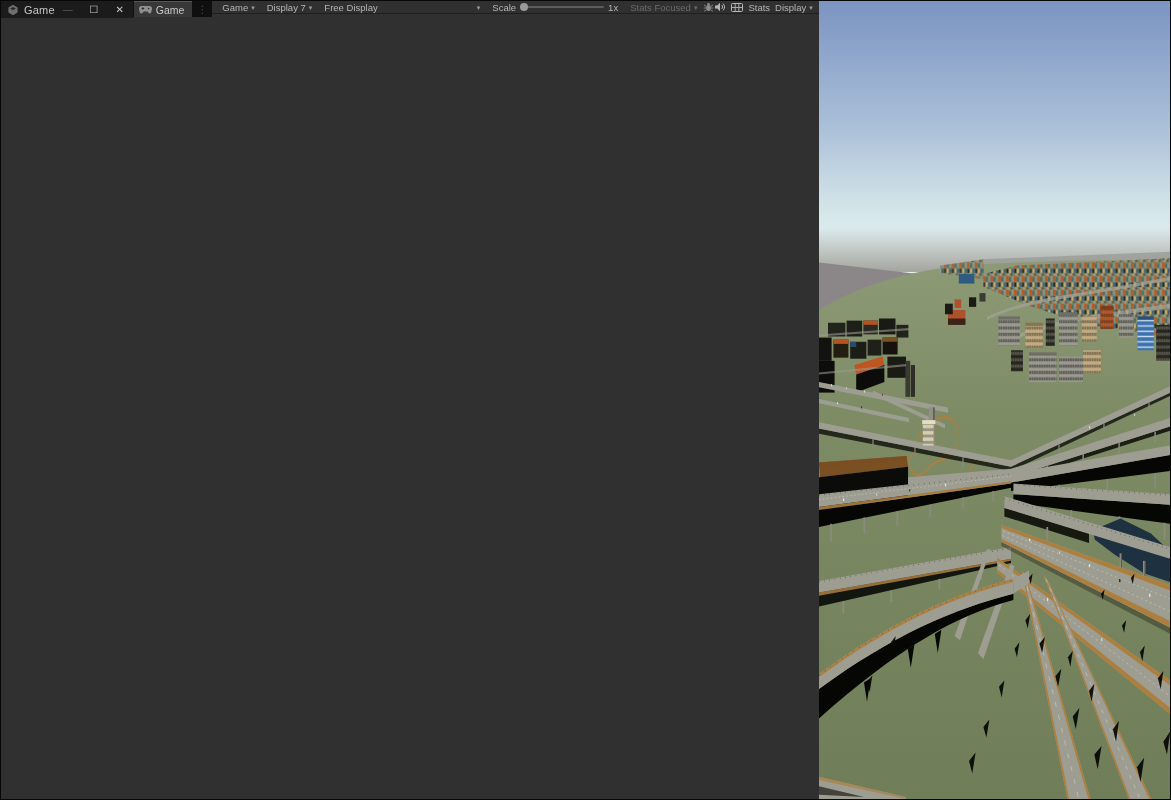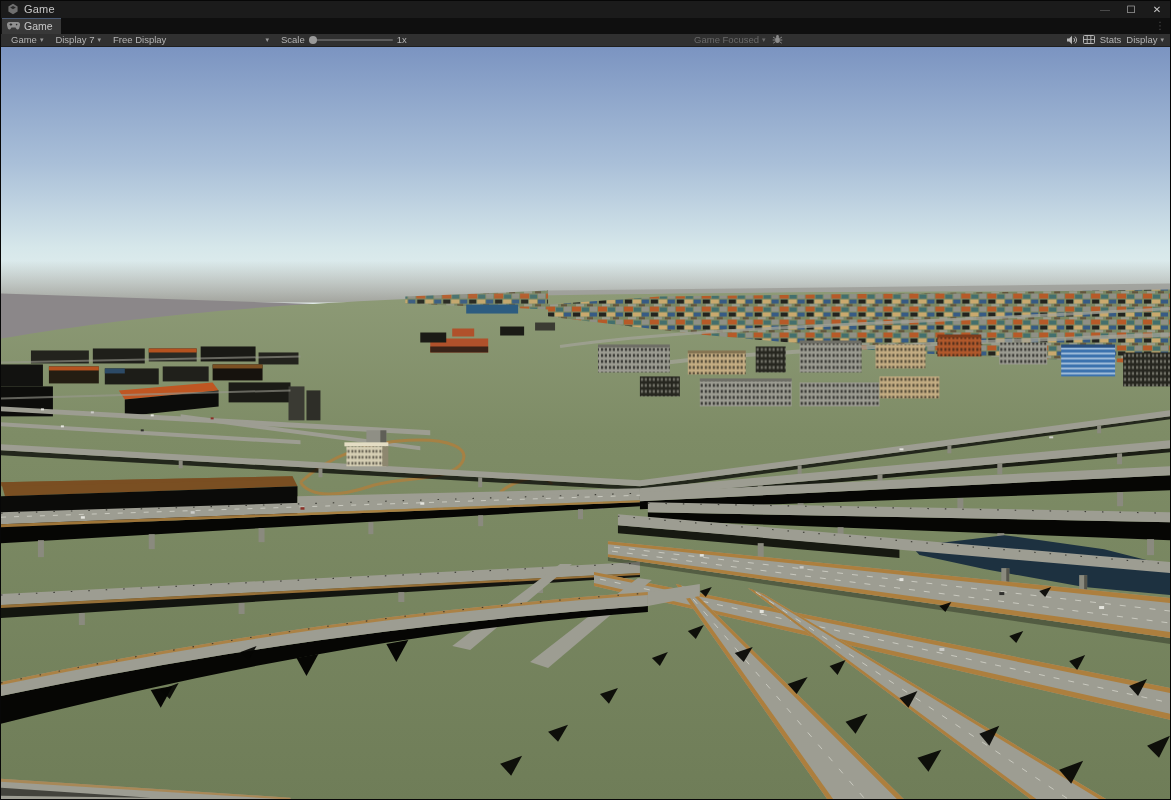--- a/index.html
+++ b/index.html
@@ -1,19 +1,19 @@
 <!DOCTYPE html>
 <html style="--titlebar_bg: #1b1b1b; --tabbar_bg: #0f0f0f; --tab_bg: #383838; --toolbar_bg: #303030; --toolbar_border: #1f1f1f; --text: #c8c8c8; --text2: #b4b4b4; --text_dim: #6a6a6a; --sky_top: #7b94c1; --sky_mid: #a9bfd8; --sky_low: #e9f3f1; --haze: #96968f; --wedge: #8b8789; --ground_far: #8d9a76; --ground: #7e8c66; --ground_near: #6f7d58; --road: #9d9d92; --road_light: #a9a99e; --tan: #ad7f3e; --shadow: #060604; --pillar: #8a8a7e; --pillar_dark: #55554c; --water: #1d3140; --bldg_dark: #1b1b16; --roof_orange: #b5521f; --roof_brown: #7a4f22; --cream: #d6cfb4; --lane: #d9d9d0;"><head>
 <meta charset="utf-8">
 <style>
   * { margin:0; padding:0; box-sizing:border-box; }
   html,body { width:1171px; height:800px; background:#000; overflow:hidden;
     font-family:"Liberation Sans", sans-serif; }
   .window { width:1171px; height:800px; background:var(--toolbar_bg);
-    border:1px solid #070707; display:flex; flex-direction:column;justify-content:center; }
+    border:1px solid #070707; display:flex; flex-direction:row; }
 
   
   .titlebar { height:17px; background:var(--titlebar_bg); display:flex; align-items:center;
     color:var(--text); font-size:11px; flex:0 0 auto; }
   .titlebar .app-icon { width:16px; height:13px; display:flex; align-items:center; justify-content:center; margin-left:4px; }
   .titlebar .title { margin-left:3px; letter-spacing:.2px; }
   .win-controls { margin-left:auto; display:flex; height:100%; }
   .win-btn { width:26px; height:100%; display:flex; align-items:center; justify-content:center;
     font-size:10px; color:var(--text); }
   .win-btn.dim { color:#5a5a5a; }
@@ -102,21 +102,21 @@
     </div>
     <div class="scale-wrap">
       <span>Scale</span>
       <span class="slider-track">
           <span class="slider-knob"></span>
         </span>
       <span>1x</span>
     </div>
     <div class="spacer1"></div>
     <div class="tb-item dim">
-      <span>Game Focused</span>
+      <span>Stats Focused</span>
       <span class="chev">▾</span>
     </div>
     <span class="icon-btn">
       <svg width="11" height="11" viewBox="0 0 11 11">
           <ellipse cx="5.5" cy="6" rx="2.4" ry="3" fill="#8c8c8c"></ellipse>
           <circle cx="5.5" cy="2.4" r="1.3" fill="#8c8c8c"></circle>
           <path d="M3.3 4.5 L1 3 M3 6 L.7 6 M3.3 7.8 L1.2 9.2 M7.7 4.5 L10 3 M8 6 L10.3 6 M7.7 7.8 L9.8 9.2" stroke="#8c8c8c" stroke-width=".9"></path>
         </svg>
     </span>
     <div class="spacer2"></div>

